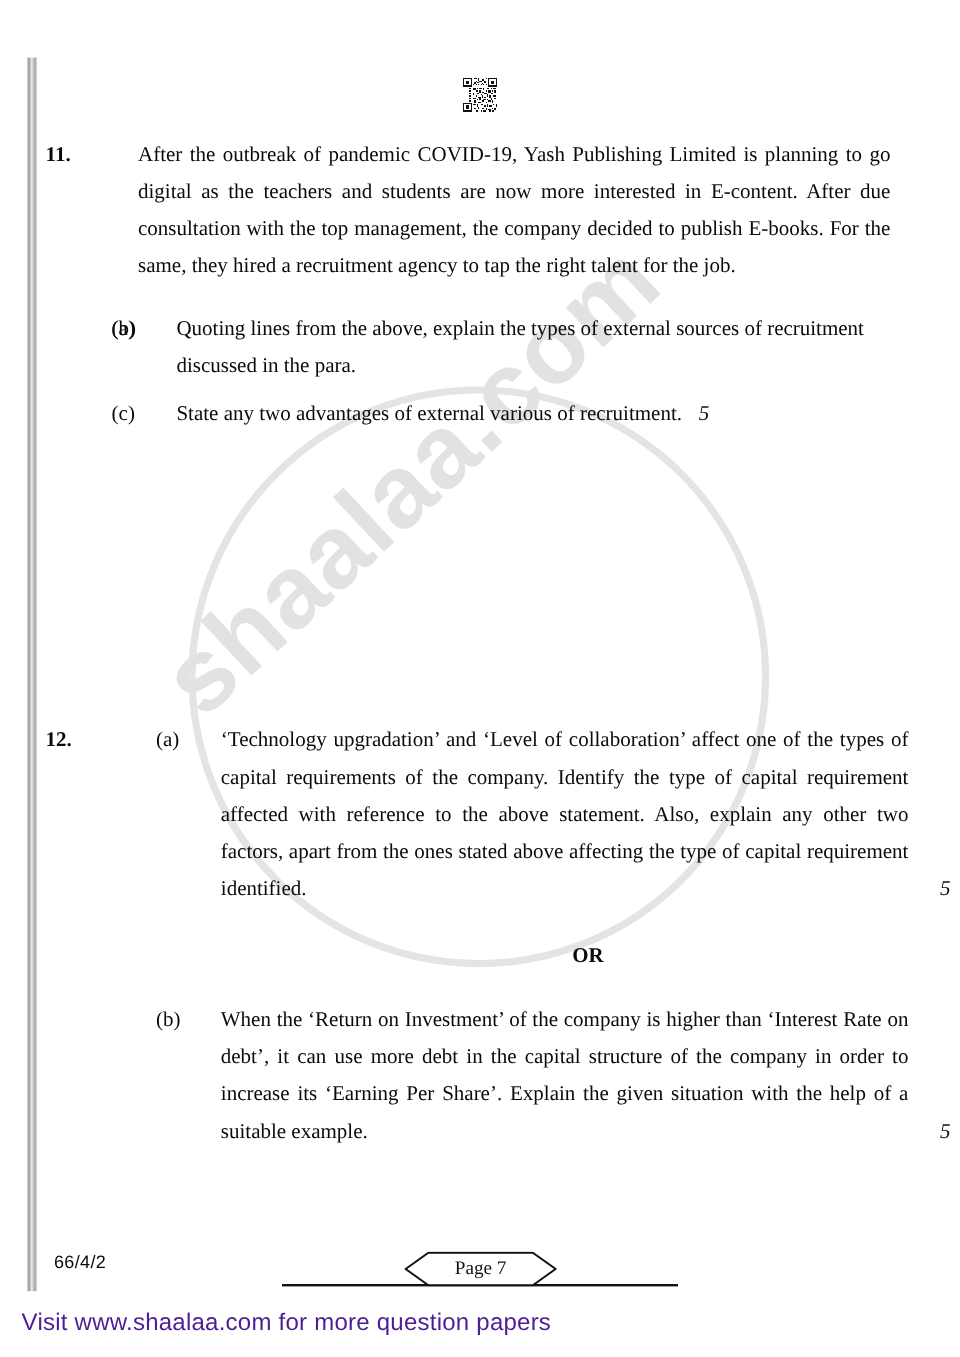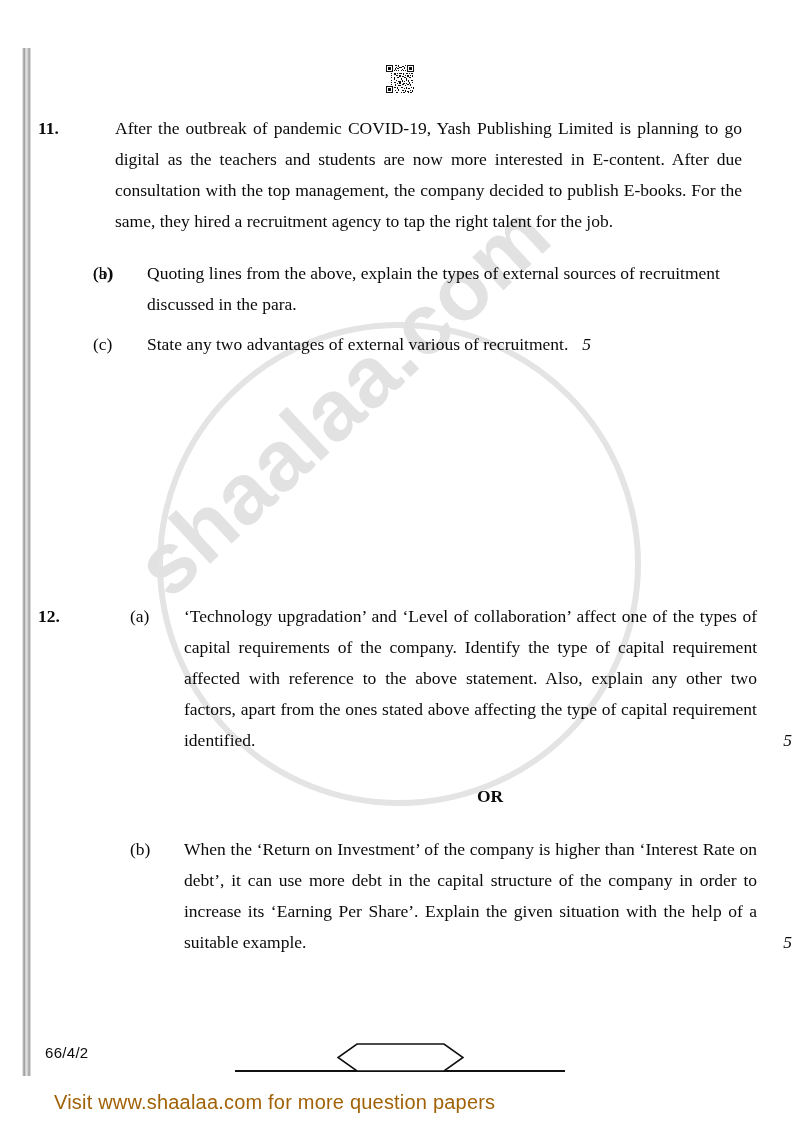--- a/index.html
+++ b/index.html
@@ -181,23 +181,22 @@
     color: #111111;
   }
 
   
   #promo {
     position: absolute;
     left: 18px;
     top: 1091px;
     font-family: "Liberation Sans", sans-serif;
     font-size: 20px;
-    color: #a16207;
+    color: #4c1d95;
     letter-spacing: 0.2px;
-    margin-left: 36px;
   }
 </style>
 </head>
 <body>
 
 <div id="page">
 
   <div id="scan-edge"></div>
 
   <div id="qr-wrap">
@@ -356,16 +355,17 @@
 
   </div>
 
   <div id="footer-code">66/4/2</div>
   <div id="footer-rule"></div>
   <div id="page-badge">
     <svg width="127" height="29" viewBox="0 0 127 29">
       <polygon points="20,1 107,1 126,14.5 107,28 20,28 1,14.5" fill="#ffffff" stroke="#111111" stroke-width="1.6"></polygon>
     </svg>
   </div>
+  <div id="page-badge-label">Page 7</div>
 
   <div id="promo">Visit www.shaalaa.com for more question papers</div>
 
 </div>
 
 </body></html>

